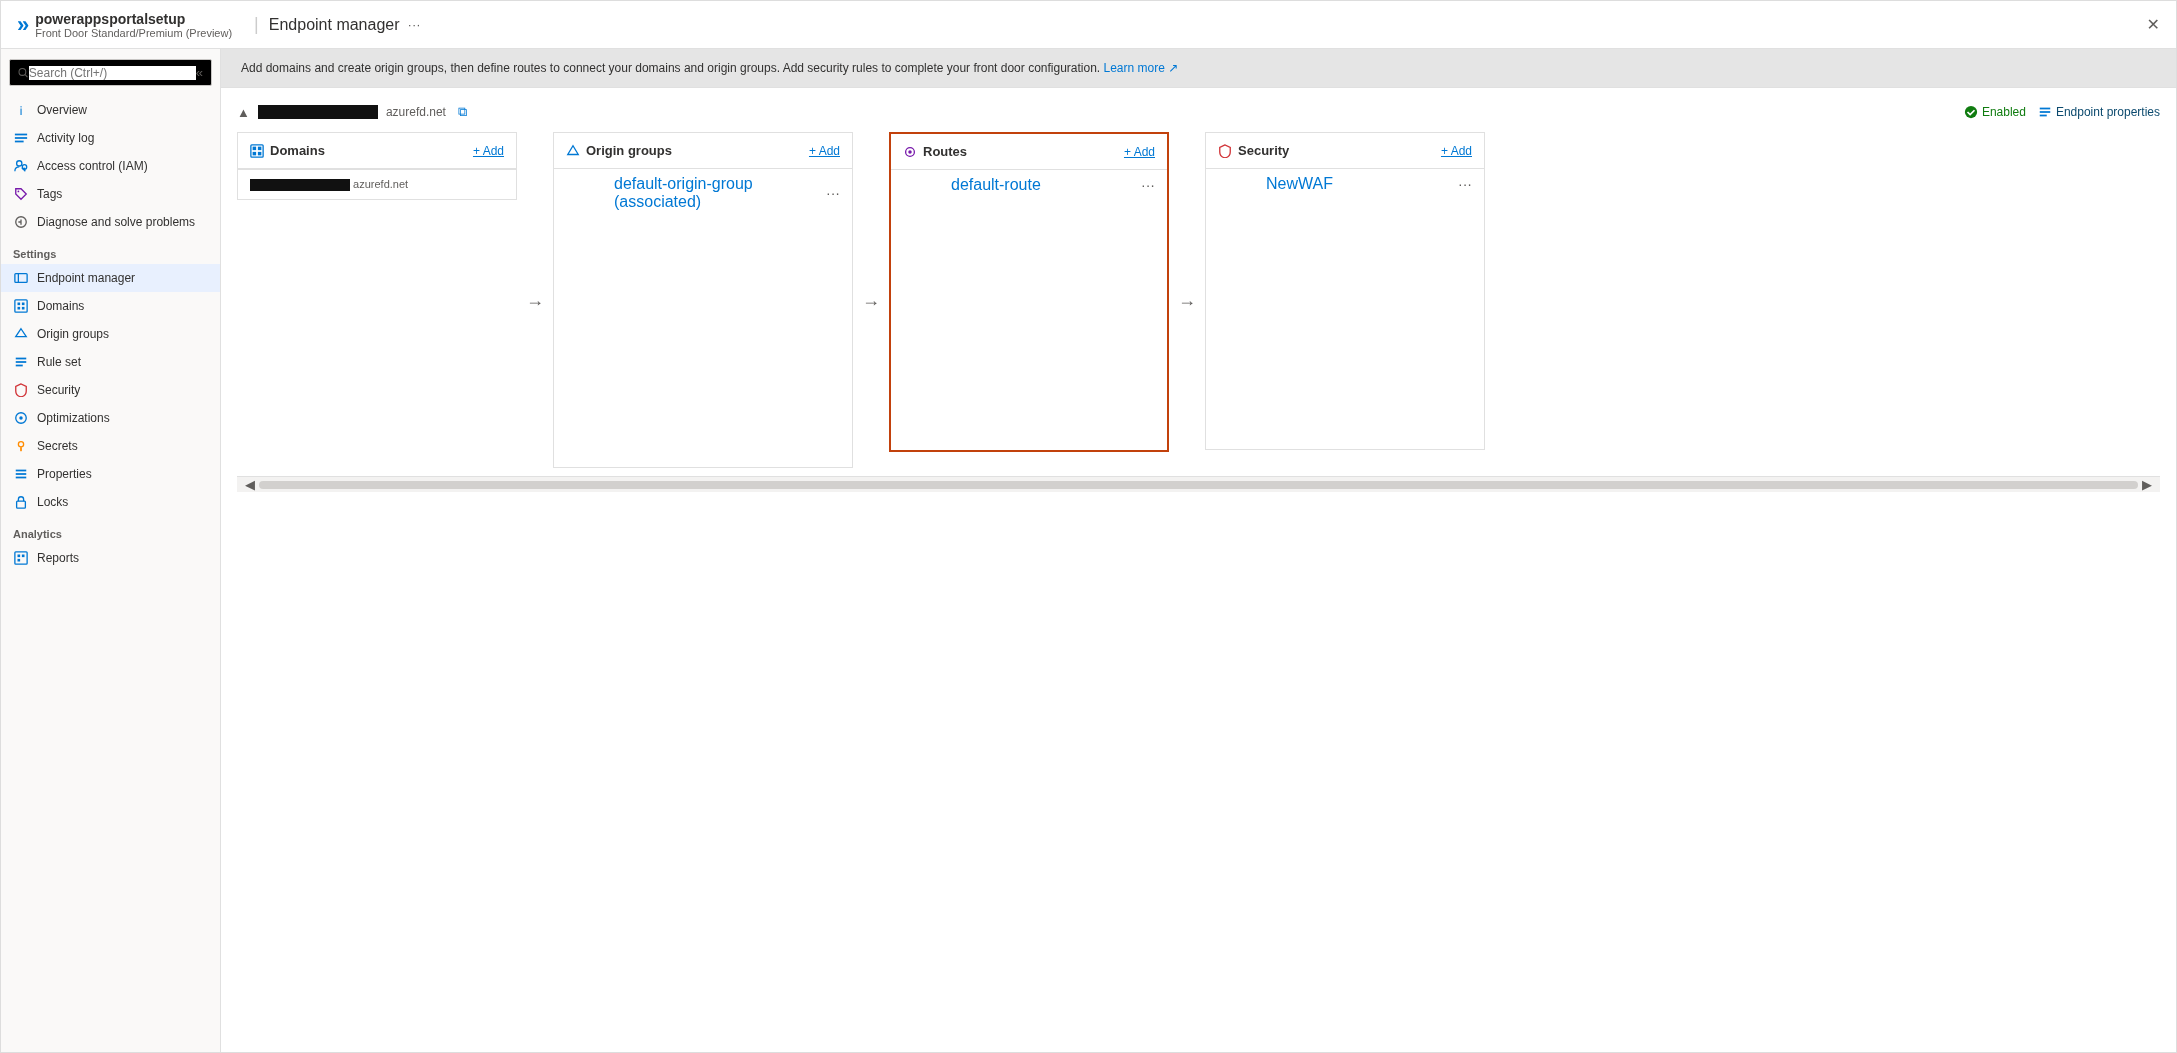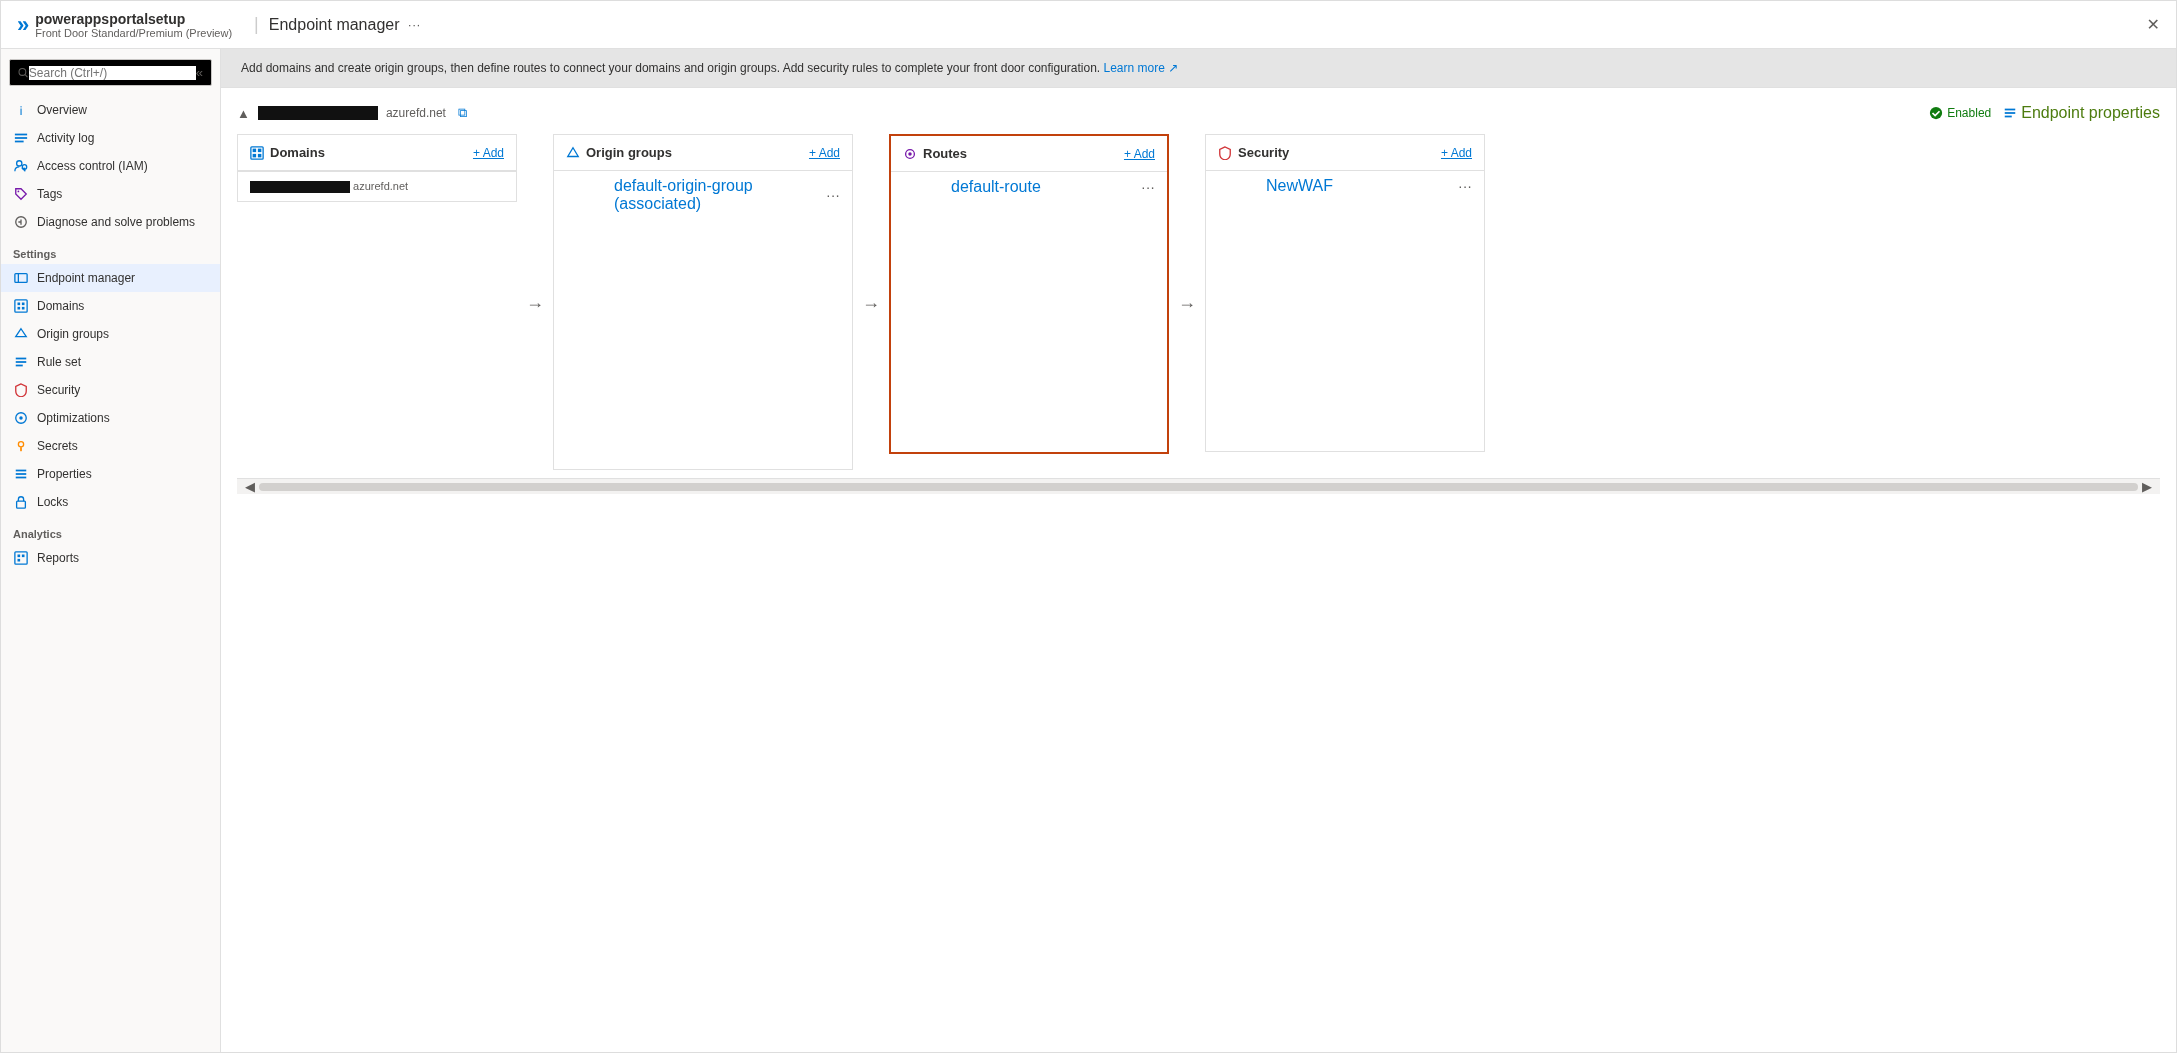--- a/index.html
+++ b/index.html
@@ -38,21 +38,21 @@
     .info-bar a { color: #0078d4; text-decoration: none; }
 
     .endpoint-area { padding: 16px; overflow: auto; }
 
     .endpoint-header { display: flex; align-items: center; gap: 8px; margin-bottom: 12px; }
     .endpoint-collapse { cursor: pointer; color: #605e5c; }
     .endpoint-domain { color: #605e5c; font-size: 12px; }
     .copy-icon { cursor: pointer; color: #0078d4; margin-left: 4px; }
     .endpoint-header-right { margin-left: auto; display: flex; align-items: center; gap: 12px; }
     .enabled-badge { display: flex; align-items: center; gap: 4px; font-size: 12px; color: #107c10; }
-    .endpoint-props { display: flex; align-items: center; gap: 4px; font-size: 16px; color: #4d7c0f; cursor: pointer; }
+    .endpoint-props { display: flex; align-items: center; gap: 4px; font-size: 12px; color: #0c4a6e; cursor: pointer; }
 
     .columns-container { display: flex; gap: 0; align-items: flex-start; overflow-x: auto; }
 
     .column { border: 1px solid #e0e0e0; background: #fff; min-width: 280px; max-width: 300px; margin-right: 0; }
     .column.highlighted { border: 2px solid #c2410c; }
 
     .column-header { display: flex; align-items: center; padding: 10px 12px; border-bottom: 1px solid #e0e0e0; }
     .column-title-wrap { display: flex; align-items: center; gap: 6px; font-size: 13px; font-weight: 600; }
     .add-btn { margin-left: auto; color: #0078d4; font-size: 12px; cursor: pointer; display: flex; align-items: center; gap: 2px; text-decoration: underline; }
 

